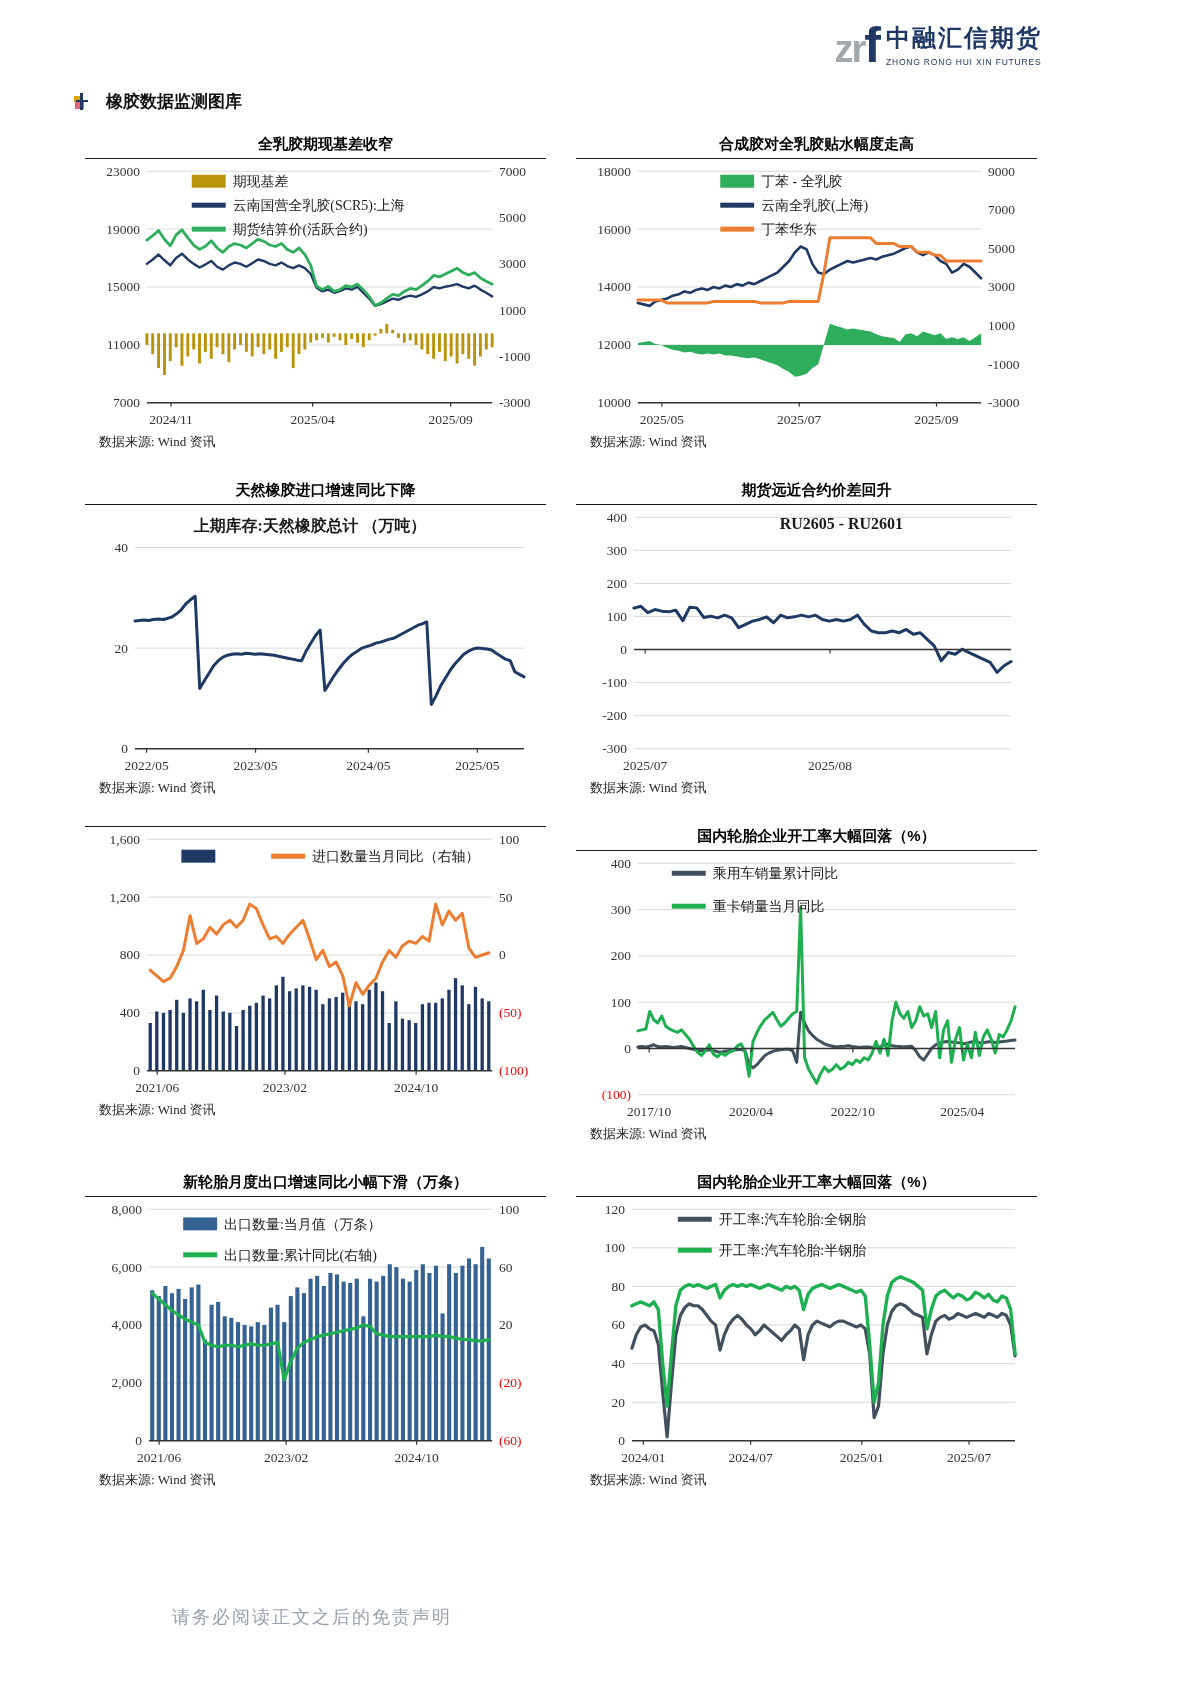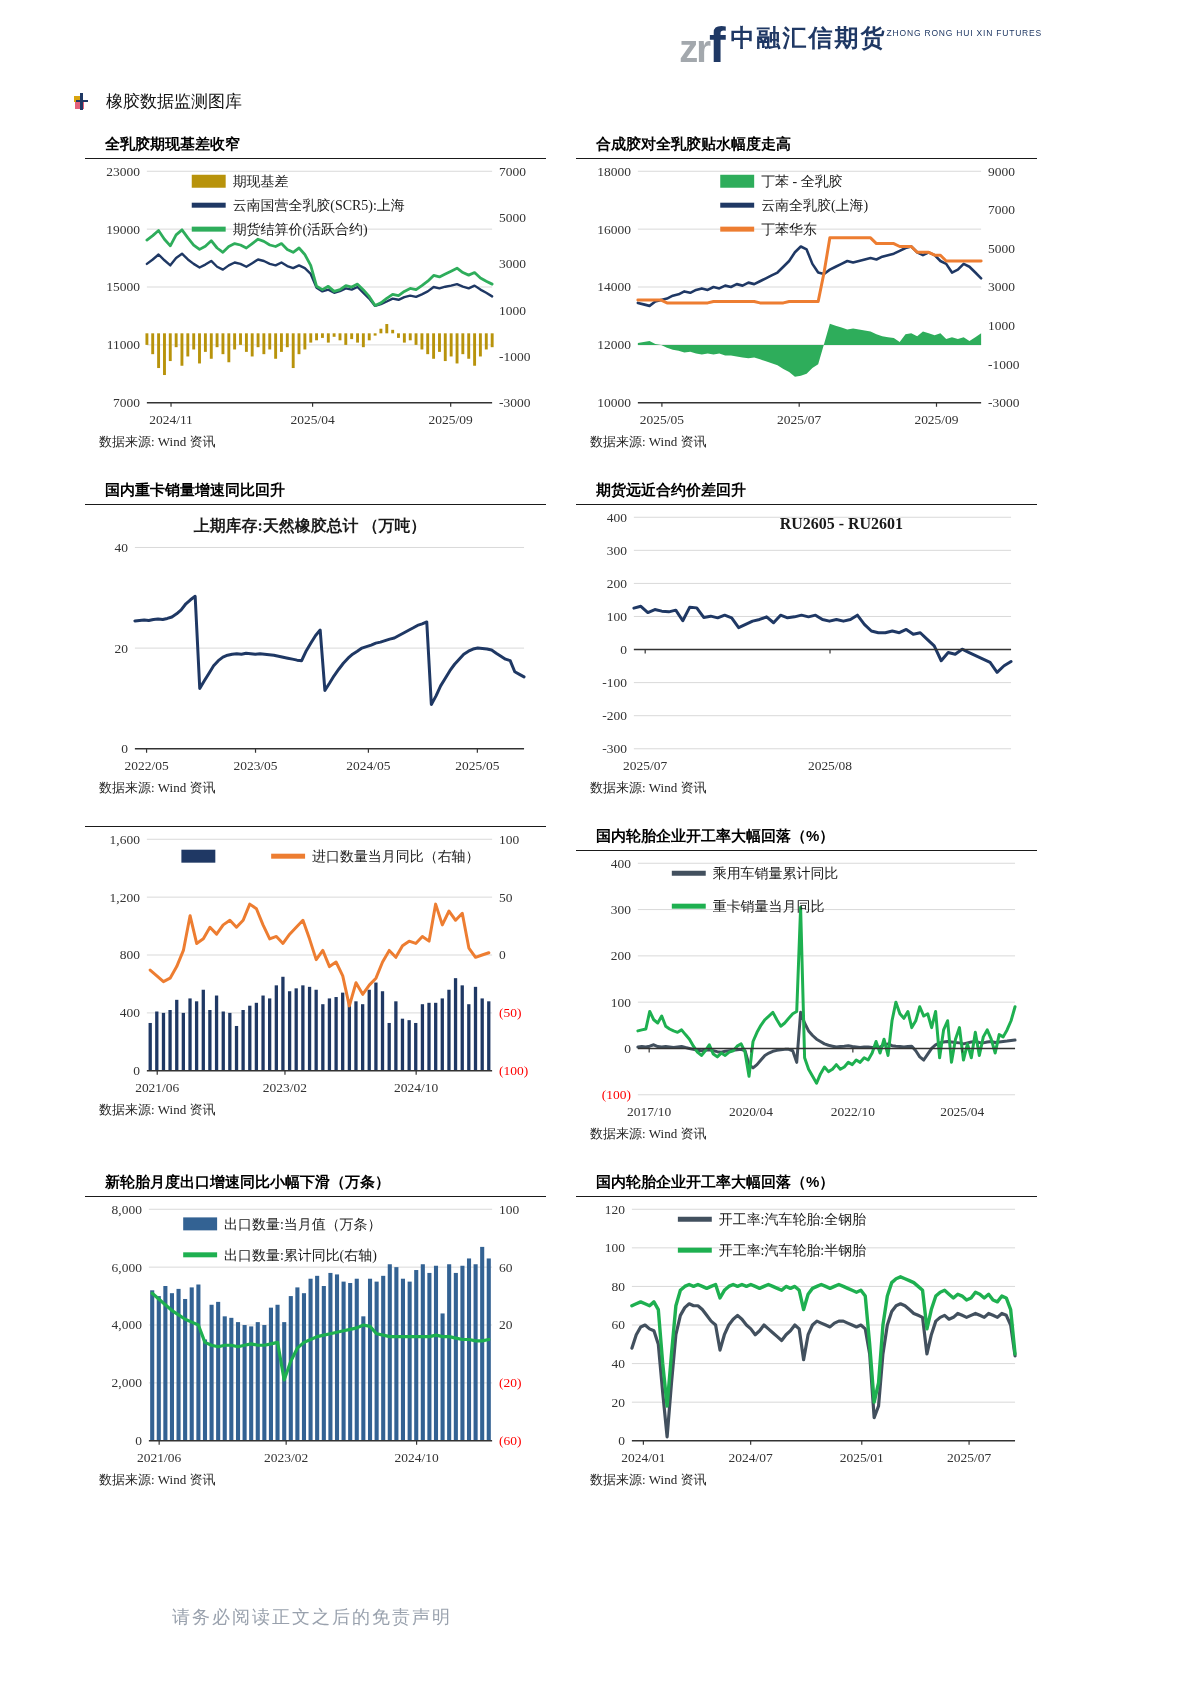--- a/index.html
+++ b/index.html
@@ -3,37 +3,37 @@
 <meta charset="utf-8">
 <style>
   html,body{margin:0;padding:0;}
   body{width:1190px;height:1683px;position:relative;background:#ffffff;
        font-family:"Liberation Sans","DejaVu Sans",sans-serif;overflow:hidden;}
   
   .logo{position:absolute;top:20px;right:148px;display:flex;align-items:flex-start;gap:7px;}
   .logo-mark{font-weight:bold;line-height:1;letter-spacing:-2px;}
   .logo-zr{font-size:38px;color:#a3a8ad;}
   .logo-f{font-size:50px;color:#1F3864;}
-  .logo-txt{display:flex;flex-direction:row;margin-top:4px;text-align:right;}
+  .logo-txt{display:flex;flex-direction:column;margin-top:4px;}
   .logo-cn{font-size:24px;font-weight:bold;color:#1F3864;letter-spacing:2px;line-height:1.2;}
   .logo-en{font-size:8.5px;color:#1F3864;letter-spacing:0.8px;margin-top:4px;}
   
   .section-head{position:absolute;top:90px;left:74px;display:flex;align-items:center;gap:16px;}
   .ticon{position:relative;width:16px;height:18px;}
   .ticon i{position:absolute;display:block;}
   .ticon .a{left:0;top:3px;width:8px;height:6px;background:#d9a40e;}
   .ticon .b{left:1px;top:9px;width:9px;height:7px;background:#e4607a;}
   .ticon .c{left:6px;top:0;width:3px;height:17px;background:#1F3864;}
   .ticon .d{left:2px;top:7px;width:12px;height:2px;background:#1F3864;}
-  .section-title{font-size:17px;font-weight:normal;color:#111;}
+  .section-title{font-size:17px;font-weight:bold;color:#111;}
   
   .grid{position:absolute;top:134px;left:85px;width:952px;
         display:grid;grid-template-columns:1fr 1fr;column-gap:30px;row-gap:29px;}
   .chart-sec{display:block;}
-  .c-title{margin:0 0 4px 20px;font-size:15px;font-weight:bold;color:#000;line-height:20px;}
+  .c-title{margin:0 0 4px 20px;font-size:15px;font-weight:bold;color:#000;line-height:20px;text-align:center;}
   .c-rule{border-bottom:1.6px solid #1a1a1a;height:0;}
   .c-plot{height:268px;margin-top:2px;}
   .c-plot svg{display:block;}
   .c-src{margin:4px 0 0 14px;font-size:13px;color:#262626;
          font-family:"Liberation Serif","DejaVu Serif",serif;}
   svg text{font-family:"Liberation Serif","DejaVu Serif",serif;}
   .footer{position:absolute;left:172px;top:1605px;font-size:18px;color:#99a1ad;letter-spacing:2px;}
 </style>
 </head>
 <body>
@@ -194,21 +194,21 @@
           <text x="185.56" y="25" text-anchor="start" fill="#1a1a1a" font-size="14">丁苯 - 全乳胶</text>
           <rect x="144.56" y="41.5" width="34" height="5" fill="#1F3864"></rect>
           <text x="185.56" y="49" text-anchor="start" fill="#1a1a1a" font-size="14">云南全乳胶(上海)</text>
           <rect x="144.56" y="65.5" width="34" height="5" fill="#ED7D31"></rect>
           <text x="185.56" y="73" text-anchor="start" fill="#1a1a1a" font-size="14">丁苯华东</text>
         </svg>
       </div>
     <p class="c-src">数据来源: Wind 资讯</p>
   </section>
   <section class="chart-sec">
-    <h3 class="c-title">国内重卡销量增速同比回升</h3>
+    <h3 class="c-title">天然橡胶进口增速同比下降</h3>
     <div class="c-rule"></div>
     <div class="c-plot">
         <svg viewBox="0 0 462 268" width="100%" height="100%">
           <line x1="50" x2="440" y1="40.2608695652174" y2="40.2608695652174" stroke="#D9D9D9" stroke-width="1"></line>
           <line x1="50" x2="440" y1="141.13043478260872" y2="141.13043478260872" stroke="#D9D9D9" stroke-width="1"></line>
           <text x="43" y="44.7608695652174" text-anchor="end" fill="#333" font-size="13.5">40</text>
           <text x="43" y="145.63043478260872" text-anchor="end" fill="#333" font-size="13.5">20</text>
           <text x="43" y="246.5" text-anchor="end" fill="#333" font-size="13.5">0</text>
           <path d="M50.0 113.9 L54.6 113.4 L59.3 112.9 L63.9 113.4 L68.6 112.4 L73.2 111.9 L77.9 112.4 L82.5 111.4 L87.1 109.9 L91.8 106.8 L96.4 102.8 L101.1 96.7 L105.7 92.7 L110.4 89.2 L115.0 181.5 L119.6 173.9 L124.3 166.3 L128.9 158.8 L133.6 153.7 L138.2 150.2 L142.9 148.2 L147.5 147.2 L152.1 146.7 L156.8 147.2 L161.4 146.2 L166.1 146.7 L170.7 147.2 L175.4 146.7 L180.0 147.2 L184.6 147.7 L189.3 148.2 L193.9 149.2 L198.6 150.2 L203.2 151.2 L207.9 152.2 L212.5 153.2 L217.1 153.7 L221.8 143.7 L226.4 136.1 L231.1 128.5 L235.7 123.0 L240.4 183.5 L245.0 176.4 L249.6 168.9 L254.3 162.3 L258.9 156.3 L263.6 151.2 L268.2 147.2 L272.9 144.2 L277.5 141.1 L282.1 139.6 L286.8 138.1 L291.4 136.1 L296.1 135.1 L300.7 133.6 L305.4 132.1 L310.0 131.0 L314.6 128.5 L319.3 126.0 L323.9 123.5 L328.6 121.0 L333.2 118.4 L337.9 116.9 L342.5 114.9 L347.1 197.6 L351.8 189.0 L356.4 179.0 L361.1 171.4 L365.7 163.8 L370.4 157.3 L375.0 152.2 L379.6 147.2 L384.3 144.2 L388.9 142.1 L393.6 141.1 L398.2 141.6 L402.9 142.1 L407.5 143.1 L412.1 146.2 L416.8 149.2 L421.4 152.2 L426.1 153.7 L430.7 164.8 L435.4 167.4 L440.0 169.9" fill="none" stroke="#1F3864" stroke-width="3" stroke-linejoin="round" stroke-linecap="round"></path>
           <line x1="50" x2="440" y1="242" y2="242" stroke="#333" stroke-width="1.4"></line>

